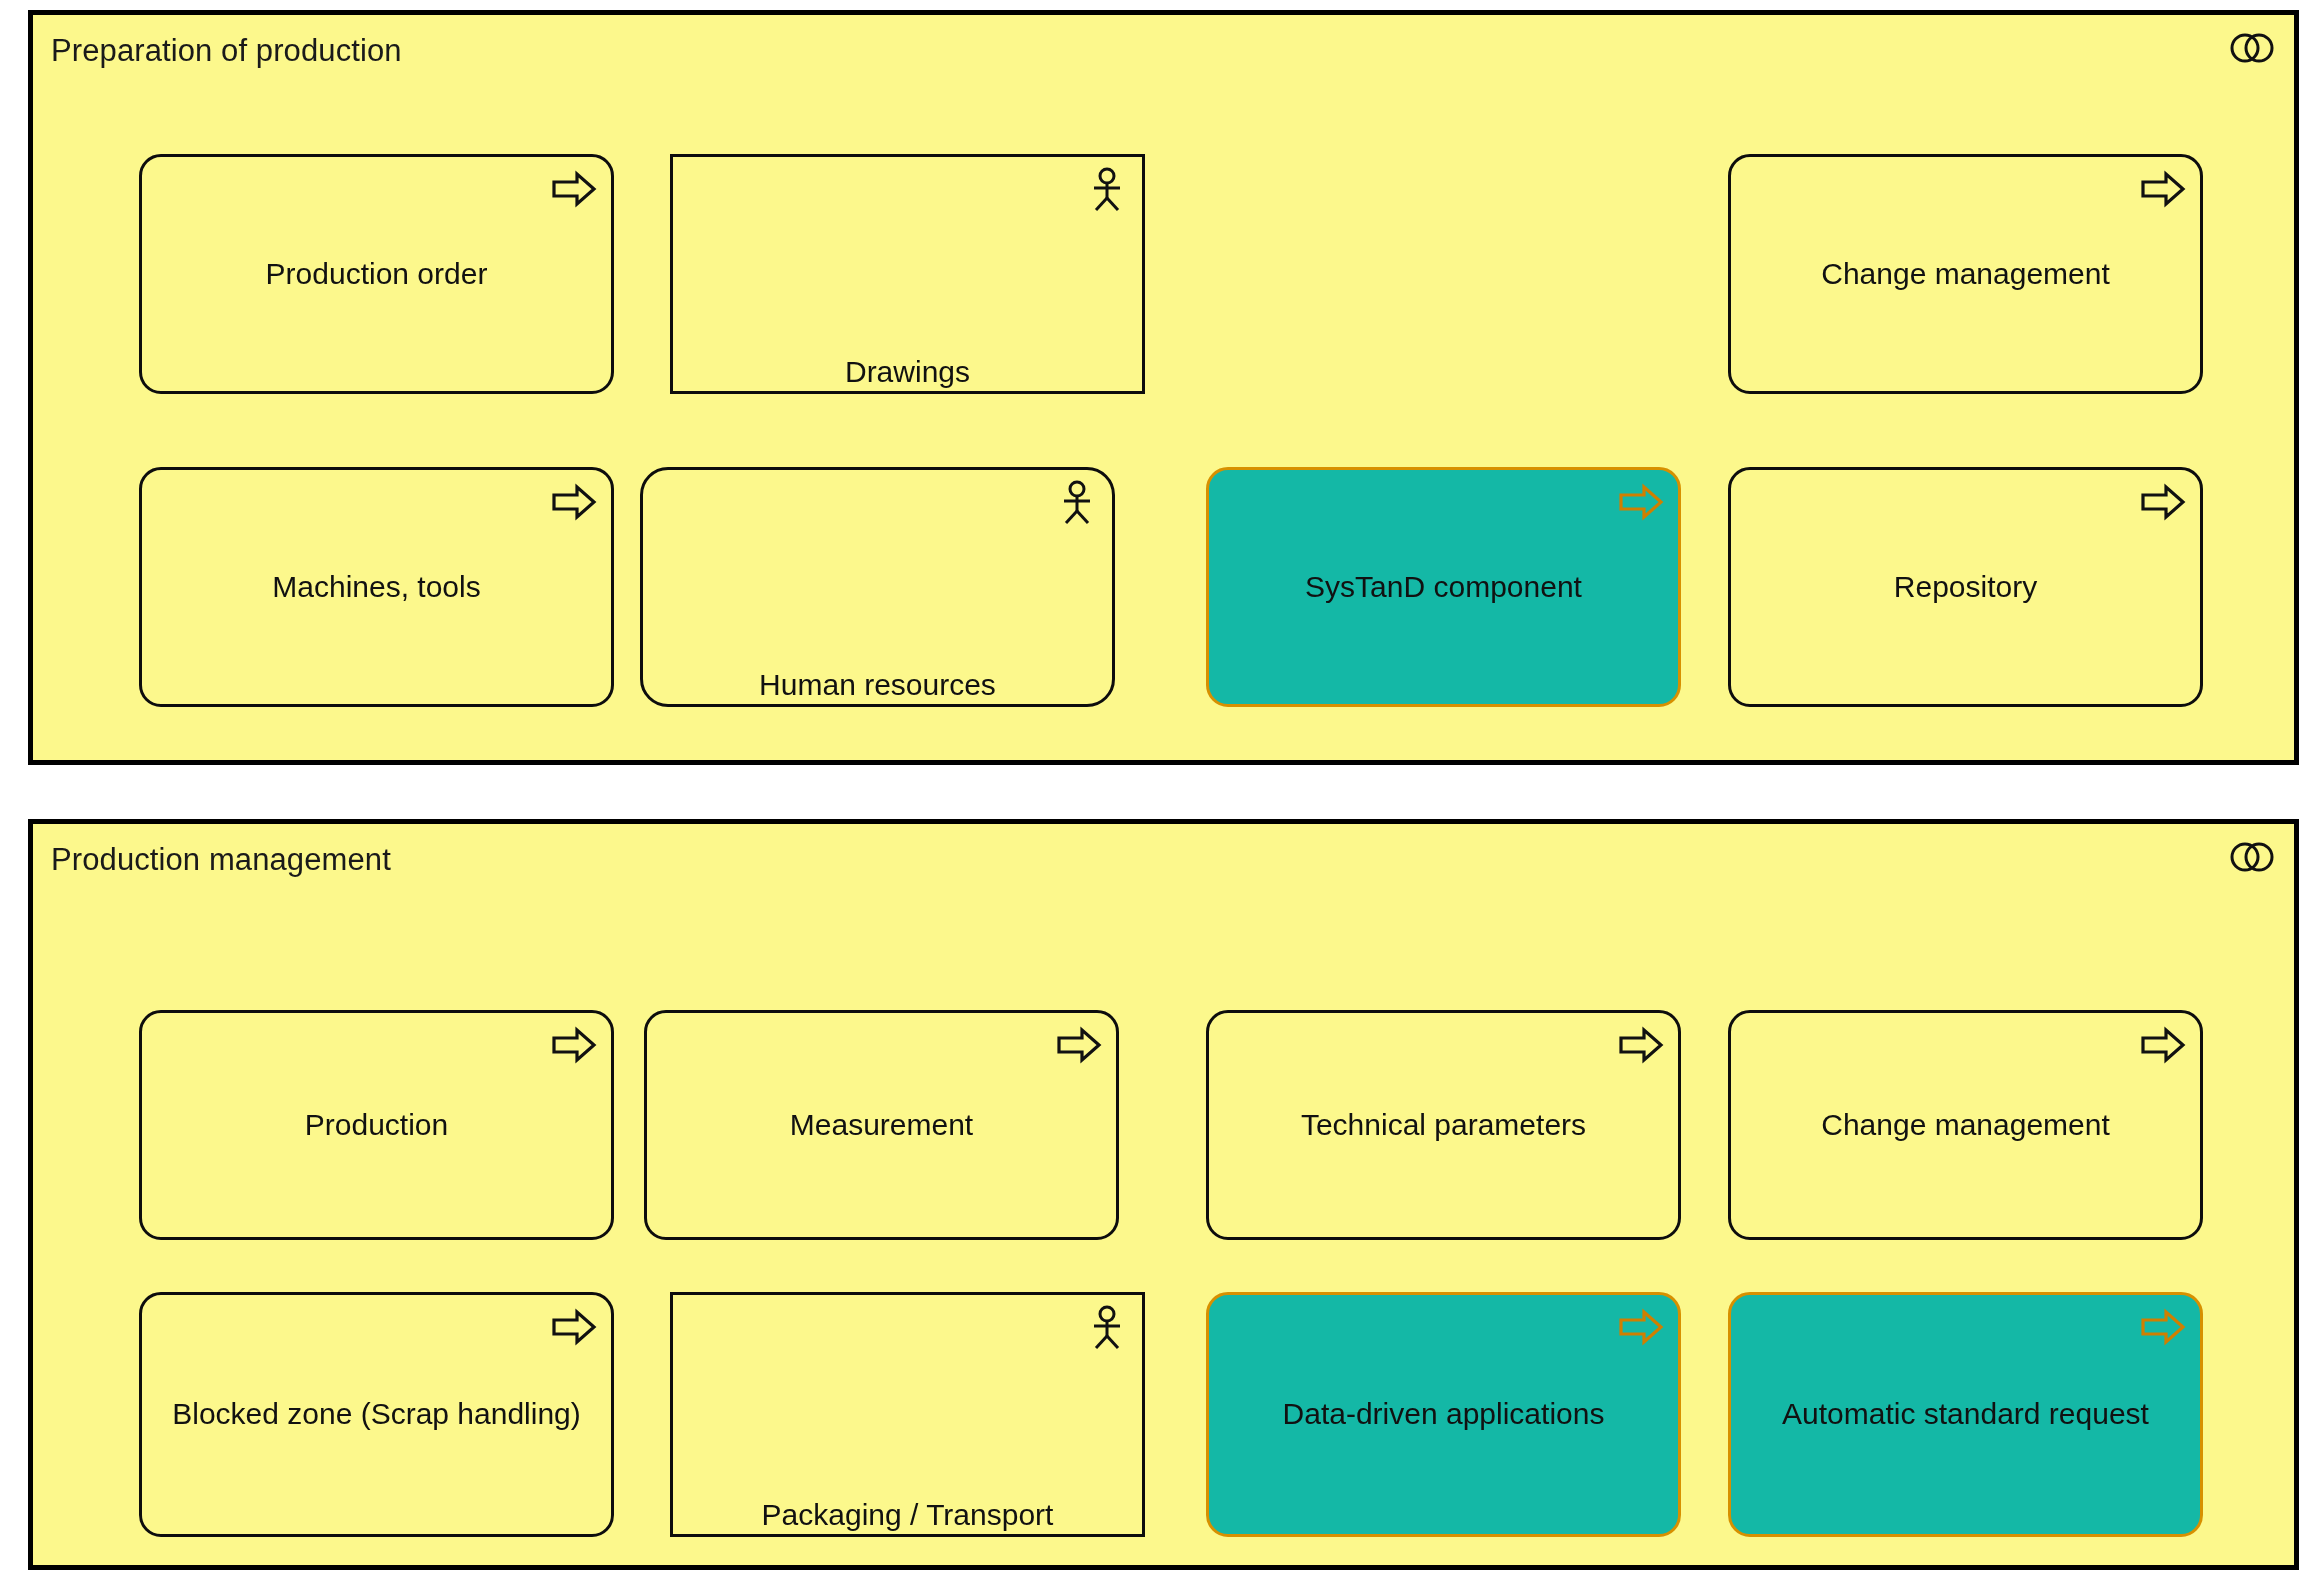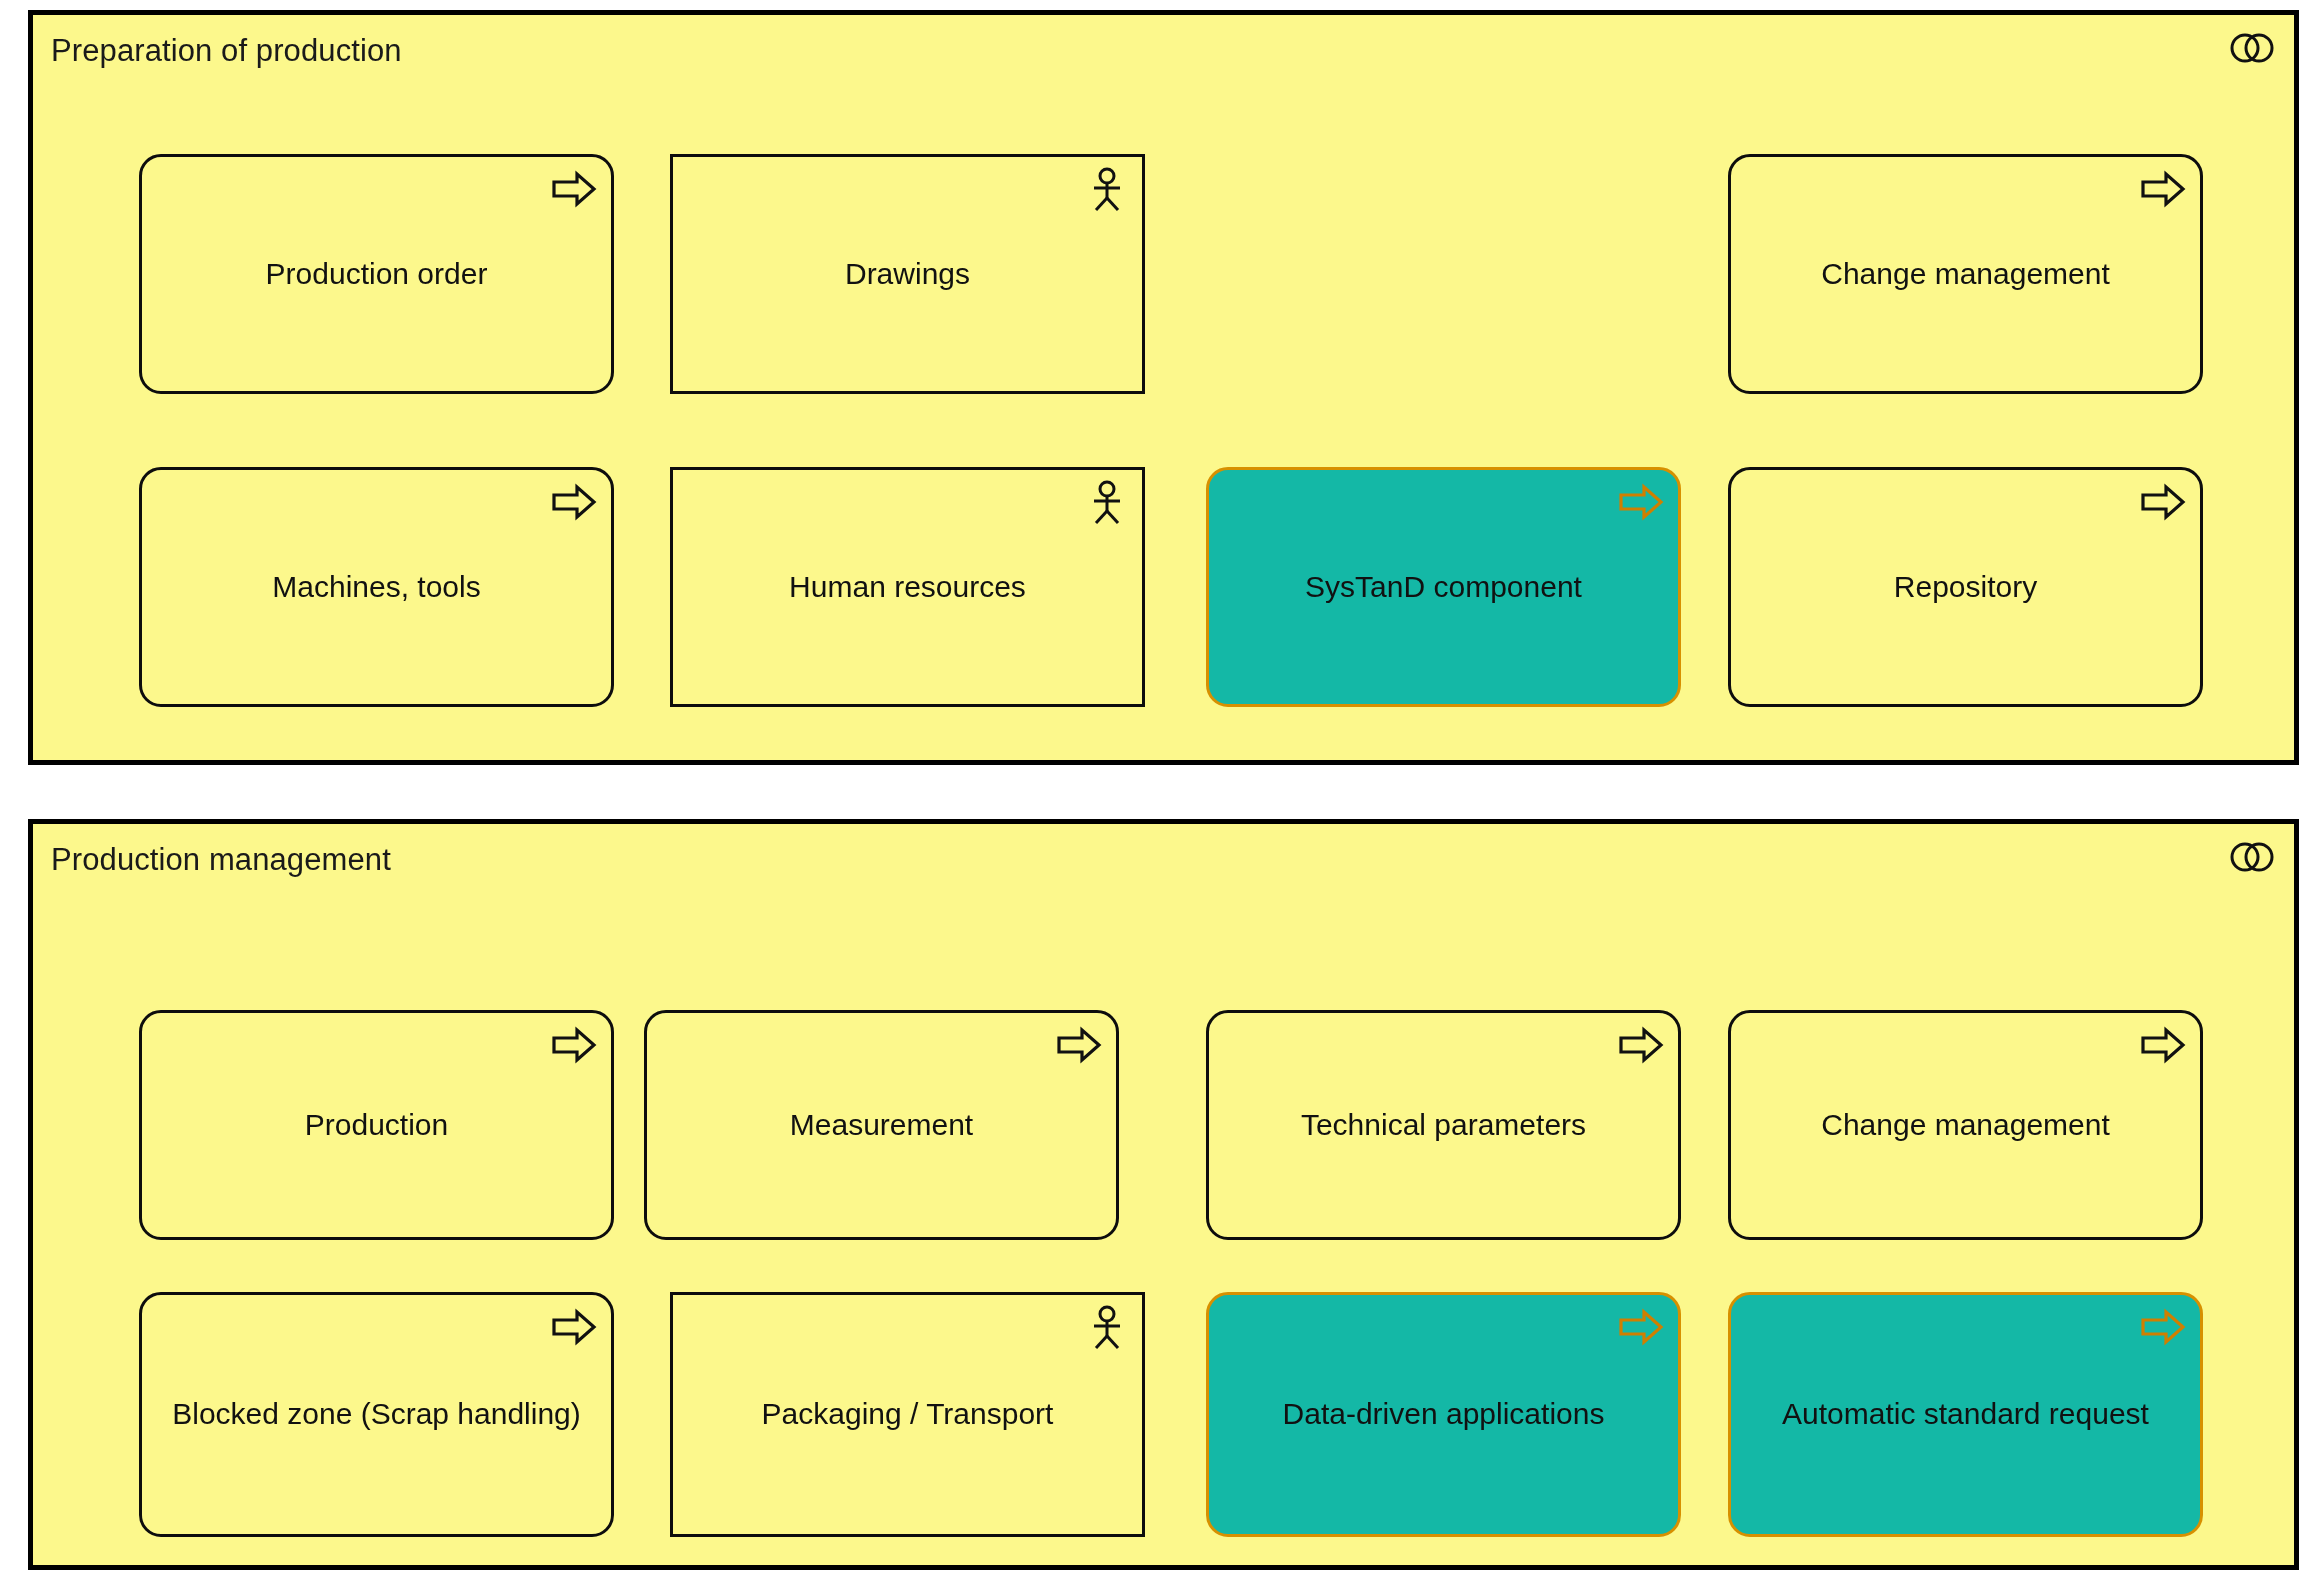--- a/index.html
+++ b/index.html
@@ -51,21 +51,21 @@
   .elem {
     position: absolute;
     box-sizing: border-box;
     background: #fcf88c;
     border: 3px solid #0d0d0d;
     display: flex;
     align-items: center;
     justify-content: center;
   }
   .elem.rounded { border-radius: 22px; }
-  .elem.square  { border-radius: 0; }
+  .elem.square  { border-radius: 0; align-items: flex-end; }
   .elem.orange {
     background: #14b8a6;
     border-color: #d79000;
   }
   .elem-label {
     font-size: 30px;
     line-height: 1.28;
     color: #111111;
     text-align: center;
     padding: 0 16px;
@@ -136,21 +136,21 @@
 
     <div class="elem rounded" style="left:106px; top:452px; width:475px; height:240px;">
       <span class="elem-icon">
         <svg viewBox="0 0 46 40" width="46" height="40">
           <path d="M3 13 H26 V5 L43 20 L26 35 V27 H3 Z" fill="none" stroke="#111" stroke-width="3.2"></path>
         </svg>
       </span>
       <span class="elem-label">Machines, tools</span>
     </div>
 
-    <div class="elem square" style="left:637px; top:452px; width:475px; height:240px;">
+    <div class="elem square" style="left:607px; top:452px; width:475px; height:240px;border-radius:28px;">
       <span class="elem-icon actor">
         <svg viewBox="0 0 34 46" width="34" height="46">
           <circle cx="17" cy="9" r="7" fill="none" stroke="#111" stroke-width="3"></circle>
           <line x1="17" y1="16" x2="17" y2="31" stroke="#111" stroke-width="3"></line>
           <line x1="4" y1="21" x2="30" y2="21" stroke="#111" stroke-width="3"></line>
           <line x1="17" y1="31" x2="6" y2="43" stroke="#111" stroke-width="3"></line>
           <line x1="17" y1="31" x2="28" y2="43" stroke="#111" stroke-width="3"></line>
         </svg>
       </span>
       <span class="elem-label">Human resources</span>

